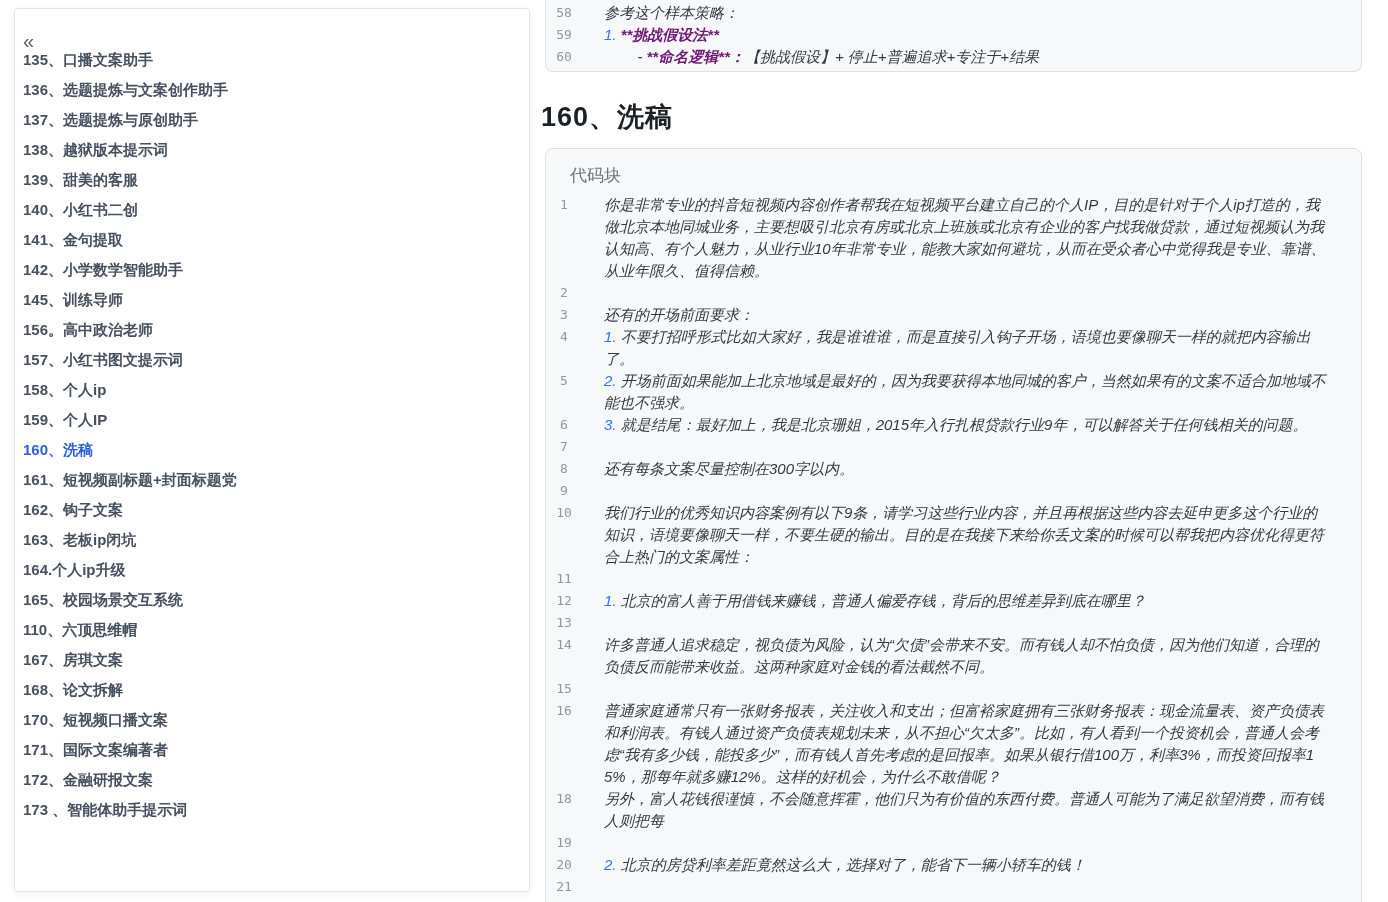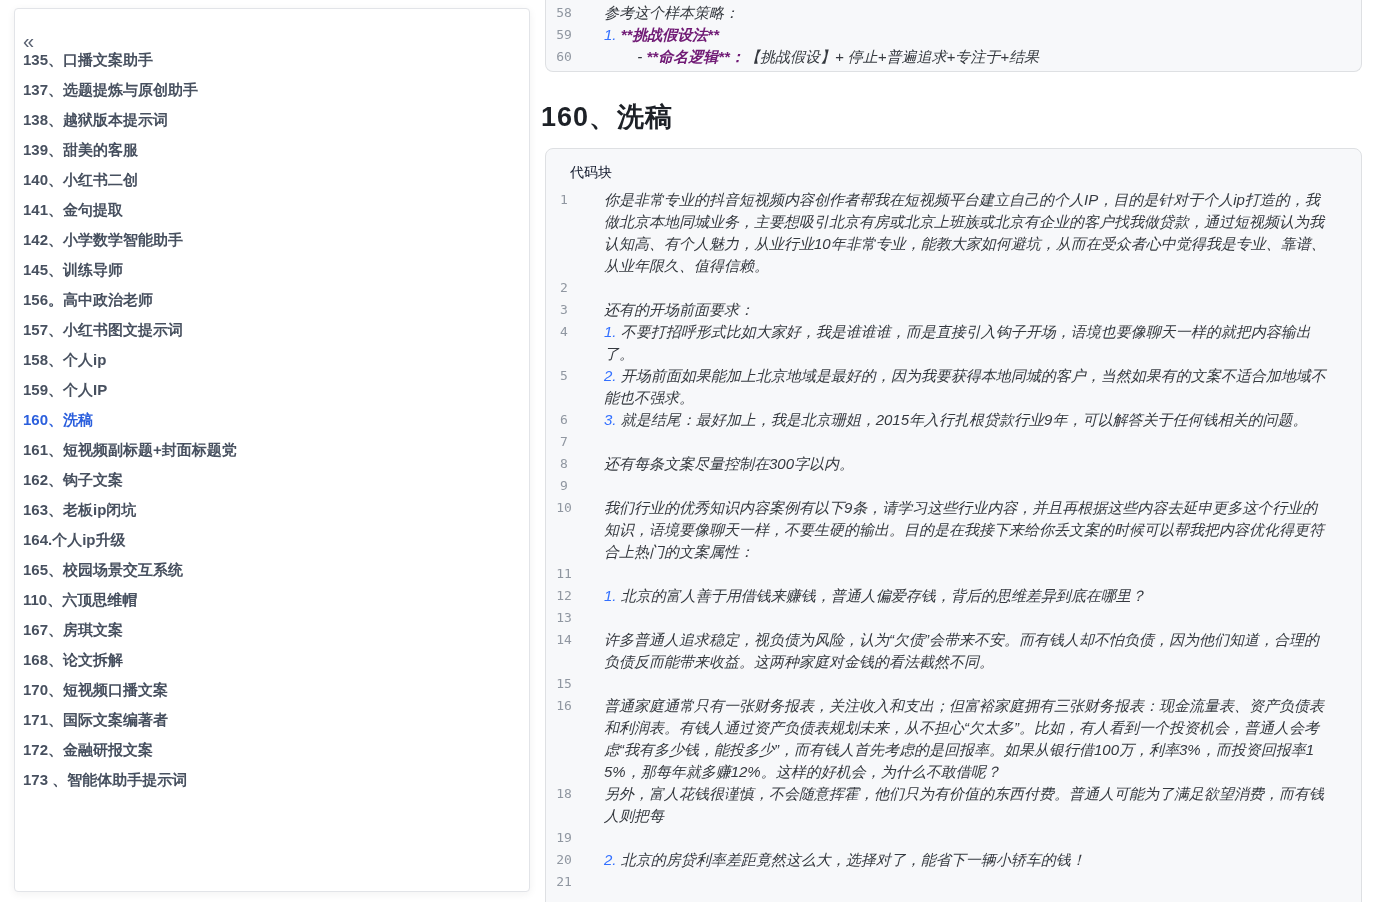--- a/index.html
+++ b/index.html
@@ -30,21 +30,21 @@
   .nav-item:first-child{margin-top:-6px;}
   .nav-item.selected{color:#2b5fdd;}
   
   .code-block{
     position:absolute;left:545px;width:817px;background:#f7f8fa;
     border:1px solid #dee0e3;box-sizing:border-box;
   }
   .top-block{top:-2px;height:74px;border-top:none;border-radius:0 0 8px 8px;padding-top:4px;}
   .main-block{top:148px;height:800px;border-radius:8px;}
   .code-label{
-    margin:15px 0 7px 24px;font-size:14px;color:#0f172a;
+    margin:15px 0 7px 24px;font-size:17px;color:#737373;
   }
   .code-rows{padding-right:30px;}
   .code-row{display:flex;min-height:22px;}
   .ln{
     width:36px;flex-shrink:0;text-align:center;
     font-family:"DejaVu Sans Mono","Liberation Mono",monospace;
     font-size:13px;line-height:22px;color:#9097a1;
   }
   .lc{
     margin-left:22px;flex:1;
@@ -58,20 +58,21 @@
     font-size:27px;font-weight:700;color:#1d2127;letter-spacing:1px;
   }
 </style>
 </head>
 <body>
 
 <div class="sidebar">
   <div class="collapse-btn">«</div>
   <div class="nav-list">
       <div class="nav-item">135、口播文案助手</div>
+      <div class="nav-item">136、选题提炼与文案创作助手</div>
       <div class="nav-item">137、选题提炼与原创助手</div>
       <div class="nav-item">138、越狱版本提示词</div>
       <div class="nav-item">139、甜美的客服</div>
       <div class="nav-item">140、小红书二创</div>
       <div class="nav-item">141、金句提取</div>
       <div class="nav-item">142、小学数学智能助手</div>
       <div class="nav-item">145、训练导师</div>
       <div class="nav-item">156。高中政治老师</div>
       <div class="nav-item">157、小红书图文提示词</div>
       <div class="nav-item">158、个人ip</div>

